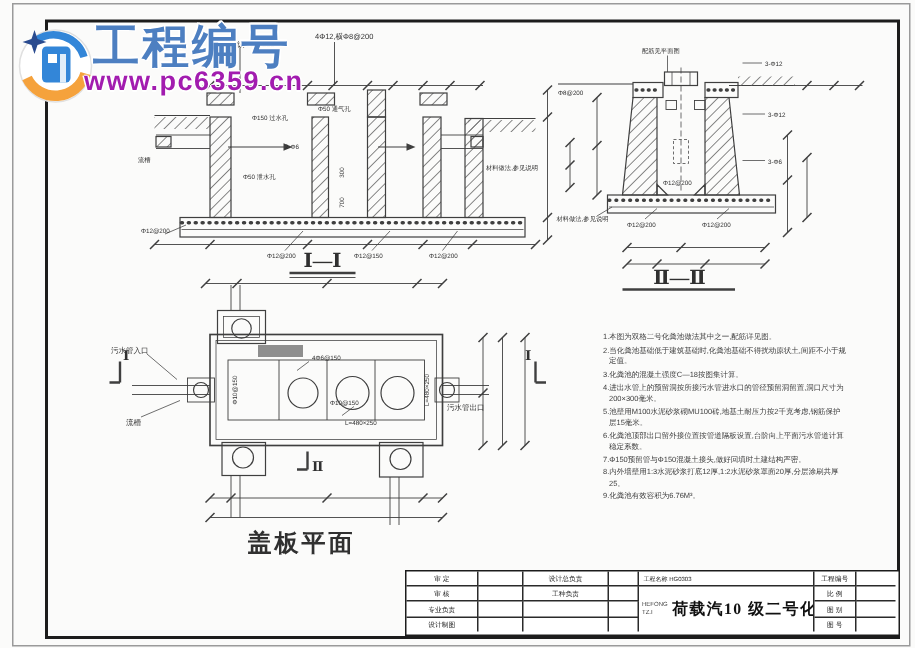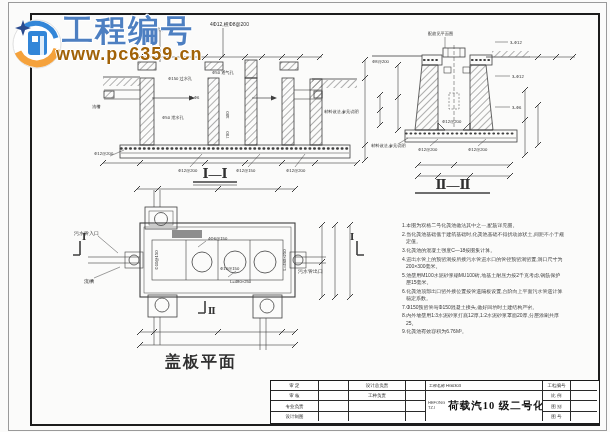--- a/index.html
+++ b/index.html
@@ -7,21 +7,21 @@
         font-family:"Liberation Sans","DejaVu Sans",sans-serif;color:#333;}
   .abs{position:absolute;}
   
   #outer-border{left:8px;top:2px;width:597px;height:427px;border:1px solid #9a9a9a;}
   #frame{left:30px;top:13px;width:566px;height:409px;border:2px solid #1c1c1c;}
   
   #wm{left:4px;top:6px;width:340px;height:70px;z-index:30;}
   #wm-name{position:absolute;left:58px;top:4px;font-size:31px;font-weight:bold;letter-spacing:2px;
     color:#4d7fc1;text-shadow:1px 0 0 #fff,-1px 0 0 #fff,0 1px 0 #fff,0 -1px 0 #fff,1px 1px 0 #fff,-1px -1px 0 #fff;}
   #wm-url{position:absolute;left:52px;top:38px;font-size:18px;font-weight:bold;letter-spacing:1px;
-    color:#a16207;text-shadow:1px 0 0 #fff,-1px 0 0 #fff,0 1px 0 #fff,0 -1px 0 #fff;}
+    color:#a21caf;text-shadow:1px 0 0 #fff,-1px 0 0 #fff,0 1px 0 #fff,0 -1px 0 #fff;}
   
   #notes{left:402px;top:217px;width:162px;z-index:2;}
   #notes-title{font-size:14px;letter-spacing:5px;color:#2b2b2b;font-family:"Liberation Serif","DejaVu Serif",serif;}
   #notes ol{list-style:none;margin:5px 0 0 0;padding:0;}
   #notes li{font-size:5px;line-height:1.45;color:#3c3c3c;margin-bottom:1.5px;text-indent:-4px;padding-left:4px;}
   
   #tb{left:270px;top:380px;width:328px;height:42px;border:1px solid #1c1c1c;display:grid;z-index:2;
       grid-template-columns:48px 30px 57px 20px 117px 28px 26px;grid-template-rows:10px 10px 11px 9px;background:#fff;}
   #tb .c{border-right:1px solid #2a2a2a;border-bottom:1px solid #2a2a2a;font-size:4.5px;display:flex;align-items:center;justify-content:center;overflow:hidden;color:#222;}
   #tb .c.last{border-right:none;} #tb .c.bot{border-bottom:none;}

